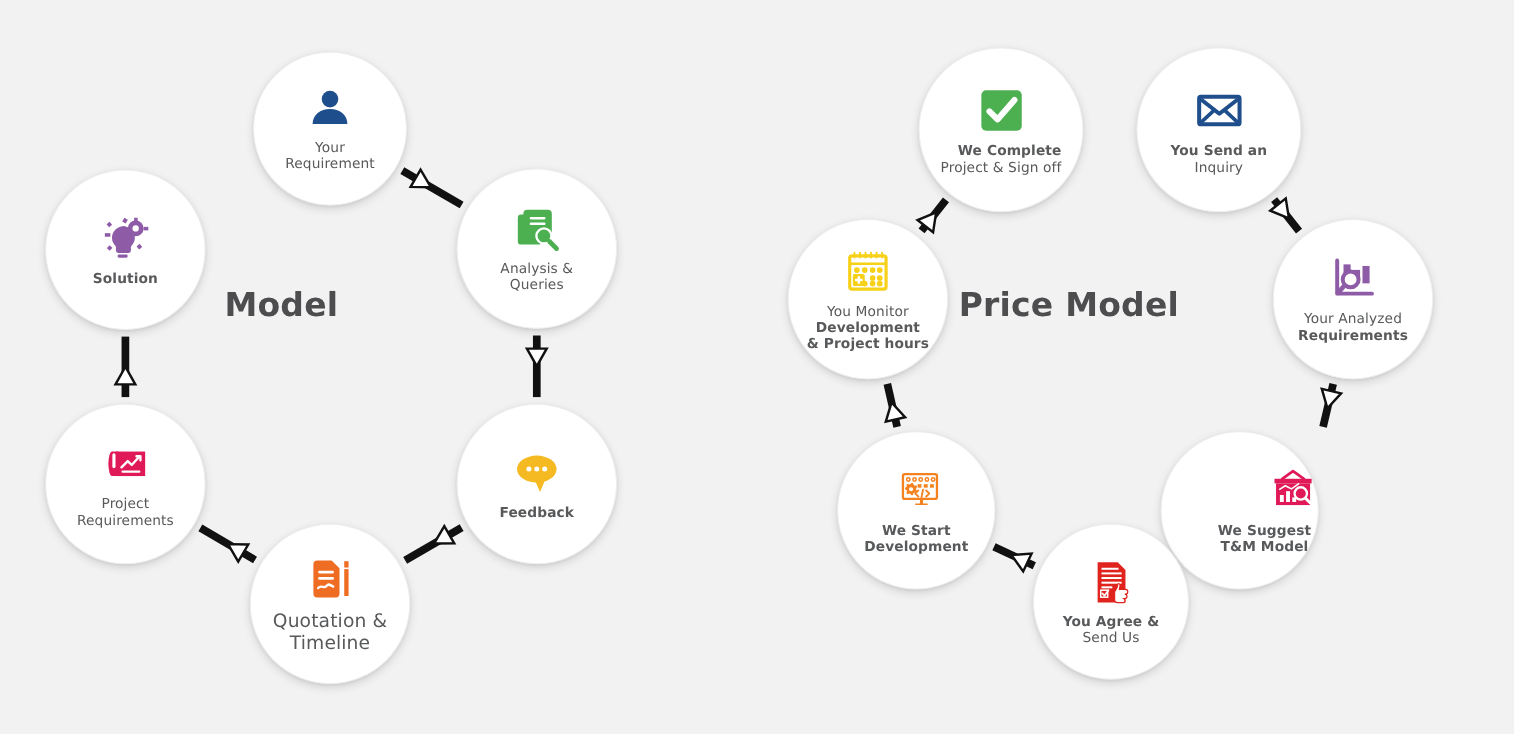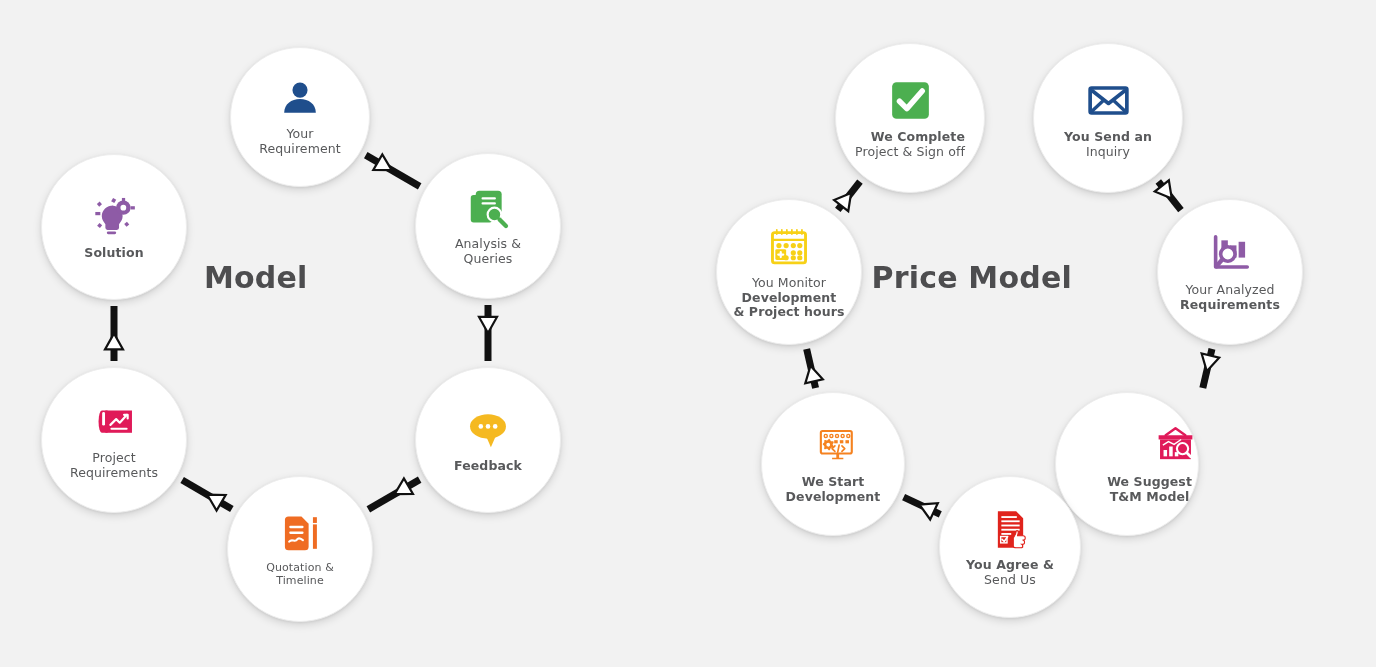--- a/index.html
+++ b/index.html
@@ -163,21 +163,21 @@
         <div class="node-icon">
           <svg width="46" height="46" viewBox="0 0 64 64" xmlns="http://www.w3.org/2000/svg">
             <path d="M16 9h18l10 10v32a5 5 0 0 1-5 5H16a5 5 0 0 1-5-5V14a5 5 0 0 1 5-5z" fill="#ef6c23"></path>
             <rect x="17" y="22" width="20" height="3.4" rx="1.6" fill="#ffffff"></rect>
             <rect x="17" y="30" width="20" height="3.4" rx="1.6" fill="#ffffff"></rect>
             <path d="M17 44c4-5 8 2 11-3 2-3 5-1 8 1" fill="none" stroke="#ffffff" stroke-width="3" stroke-linecap="round"></path>
             <rect x="50" y="10" width="5.5" height="8" fill="#ef6c23"></rect>
             <rect x="50" y="20" width="5.5" height="34" fill="#ef6c23"></rect>
           </svg>
         </div>
-        <div class="node-label" style="font-size: 11px;">
+        <div class="node-label" style="font-size: 17px;">
           <span class="ln r">Quotation &amp;</span>
           <span class="ln r">Timeline</span>
         </div>
       </div>
       <div class="node" style="left: 41px; top: 367px; width: 146px; height: 146px;">
         <div class="node-icon">
           <svg width="46" height="46" viewBox="0 0 64 64" xmlns="http://www.w3.org/2000/svg">
             <rect x="20" y="16" width="37" height="31" fill="#e01a59"></rect>
             <path d="M15 16h8v31h-8a4.5 15.5 0 0 1 0-31z" fill="#e01a59"></path>
             <rect x="15.5" y="18" width="4" height="19" rx="2" fill="#ffffff"></rect>

